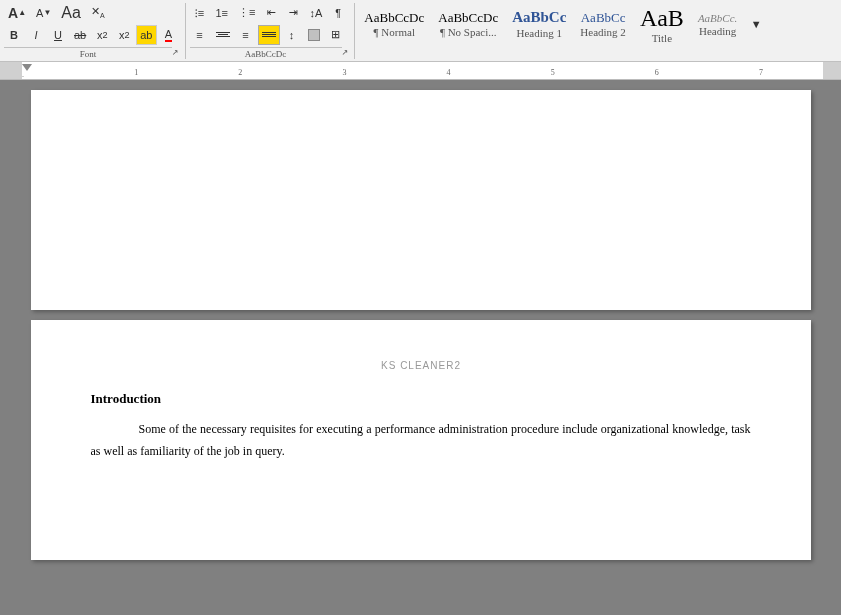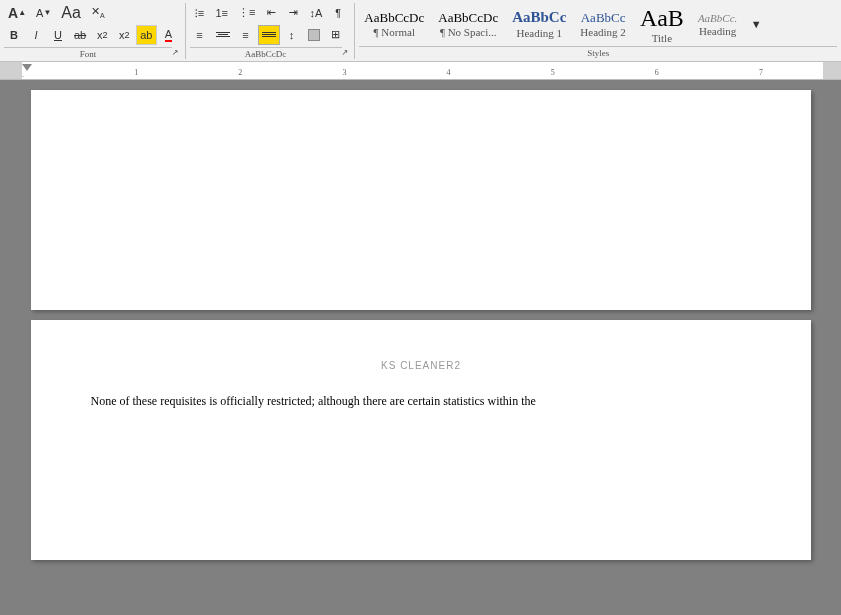--- a/index.html
+++ b/index.html
@@ -349,23 +349,20 @@
         <span class="style-label">Title</span>
       </div>
 
       <div class="style-item">
         <span class="style-preview" style="font-size:11px;color:#7f7f7f;font-style:italic;">AaBbCc.</span>
         <span class="style-label">Heading</span>
       </div>
 
       <button class="tb-btn" title="More styles" style="align-self:center;">▼</button>
     </div>
-    <div class="section-footer">
-      <span class="section-label">Styles</span>
-    </div>
   </div>
 </div>
 
 <div class="ruler">
   <div class="ruler-gray"></div>
   <div class="ruler-white">
 
     <span style="position:absolute;left:0;bottom:0;font-size:8px;color:#666;">.</span>
     <span style="position:absolute;left:14%;bottom:2px;font-size:8px;color:#666;">1</span>
     <span style="position:absolute;left:27%;bottom:2px;font-size:8px;color:#666;">2</span>
@@ -384,17 +381,20 @@
 
   <div class="doc-page page1">
   </div>
 
   <div class="doc-page page2">
     <div class="page-header">
       <span class="page-header-text">KS CLEANER</span>
       <span class="page-number">2</span>
     </div>
 
-
-
-    <p class="doc-paragraph-cont" style="margin-top:10px;">None of these requisites is officially restricted; although there are certain statistics within the</p>
+    <div class="doc-heading">
+      <span>Introduction</span>
+    </div>
+
+    <p class="doc-paragraph">Some of the necessary requisites for executing a performance administration procedure include organizational knowledge, task as well as familiarity of the job in query.</p>
+
   </div>
 </div>
 
 </body></html>

